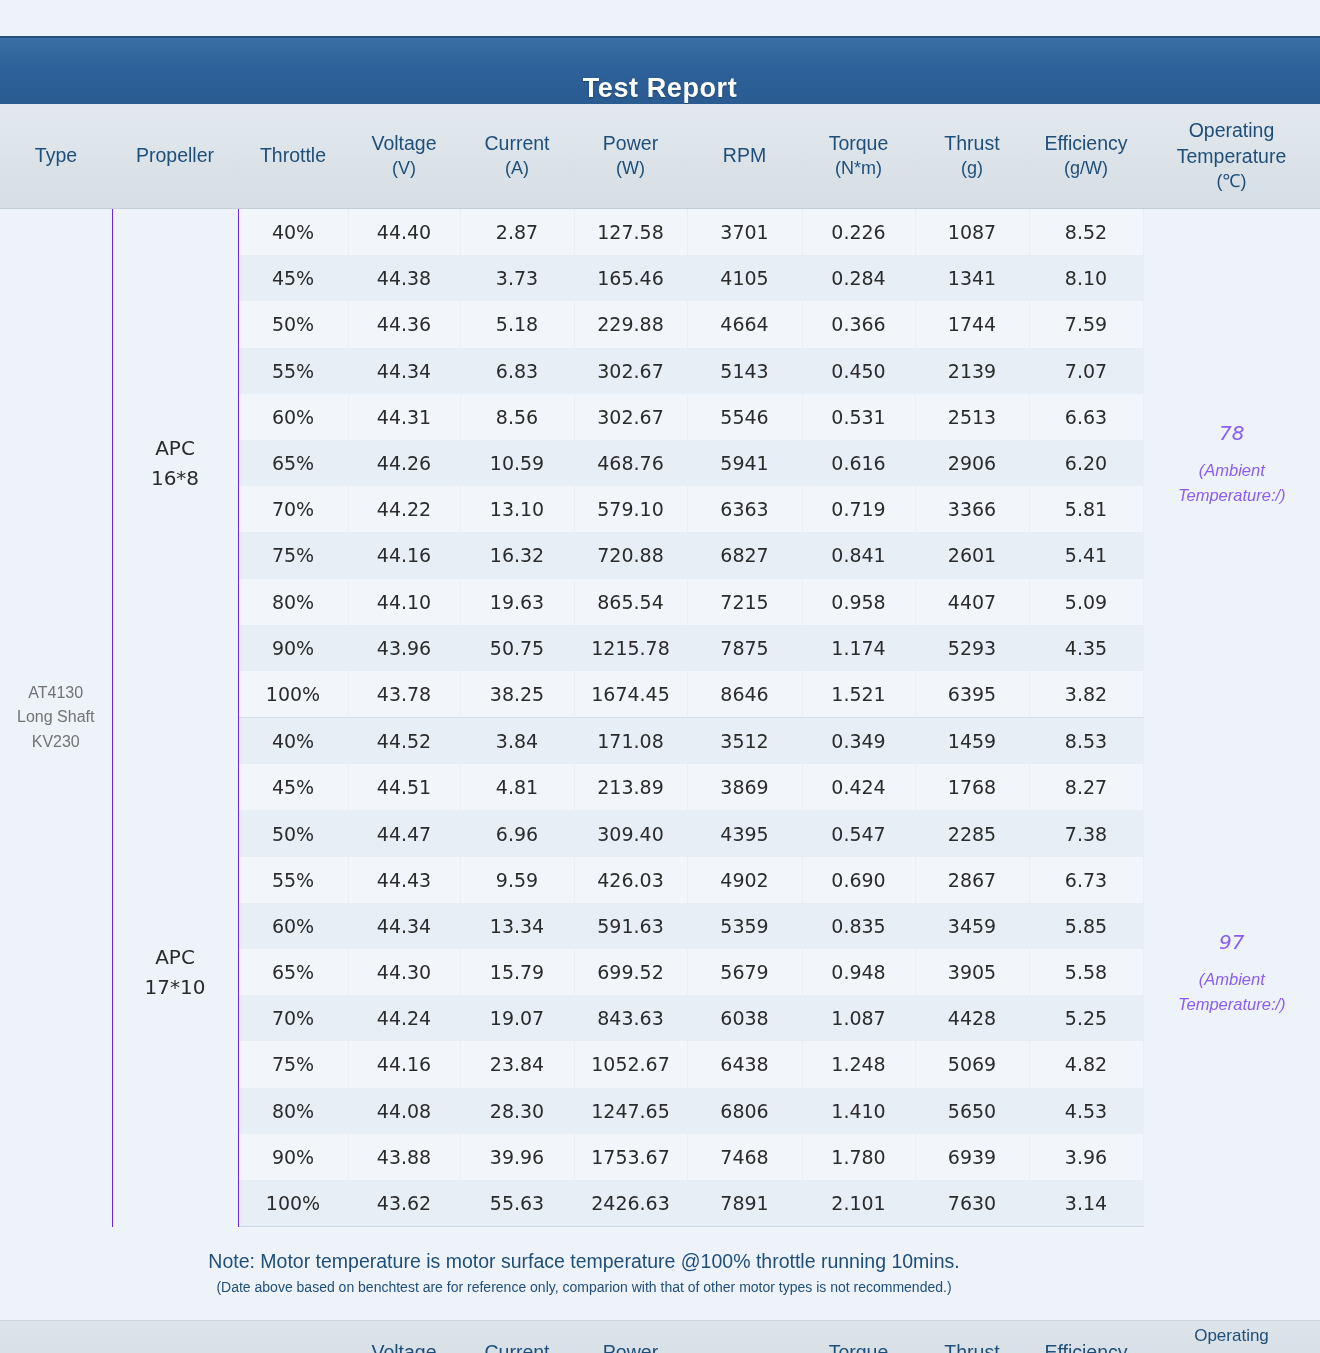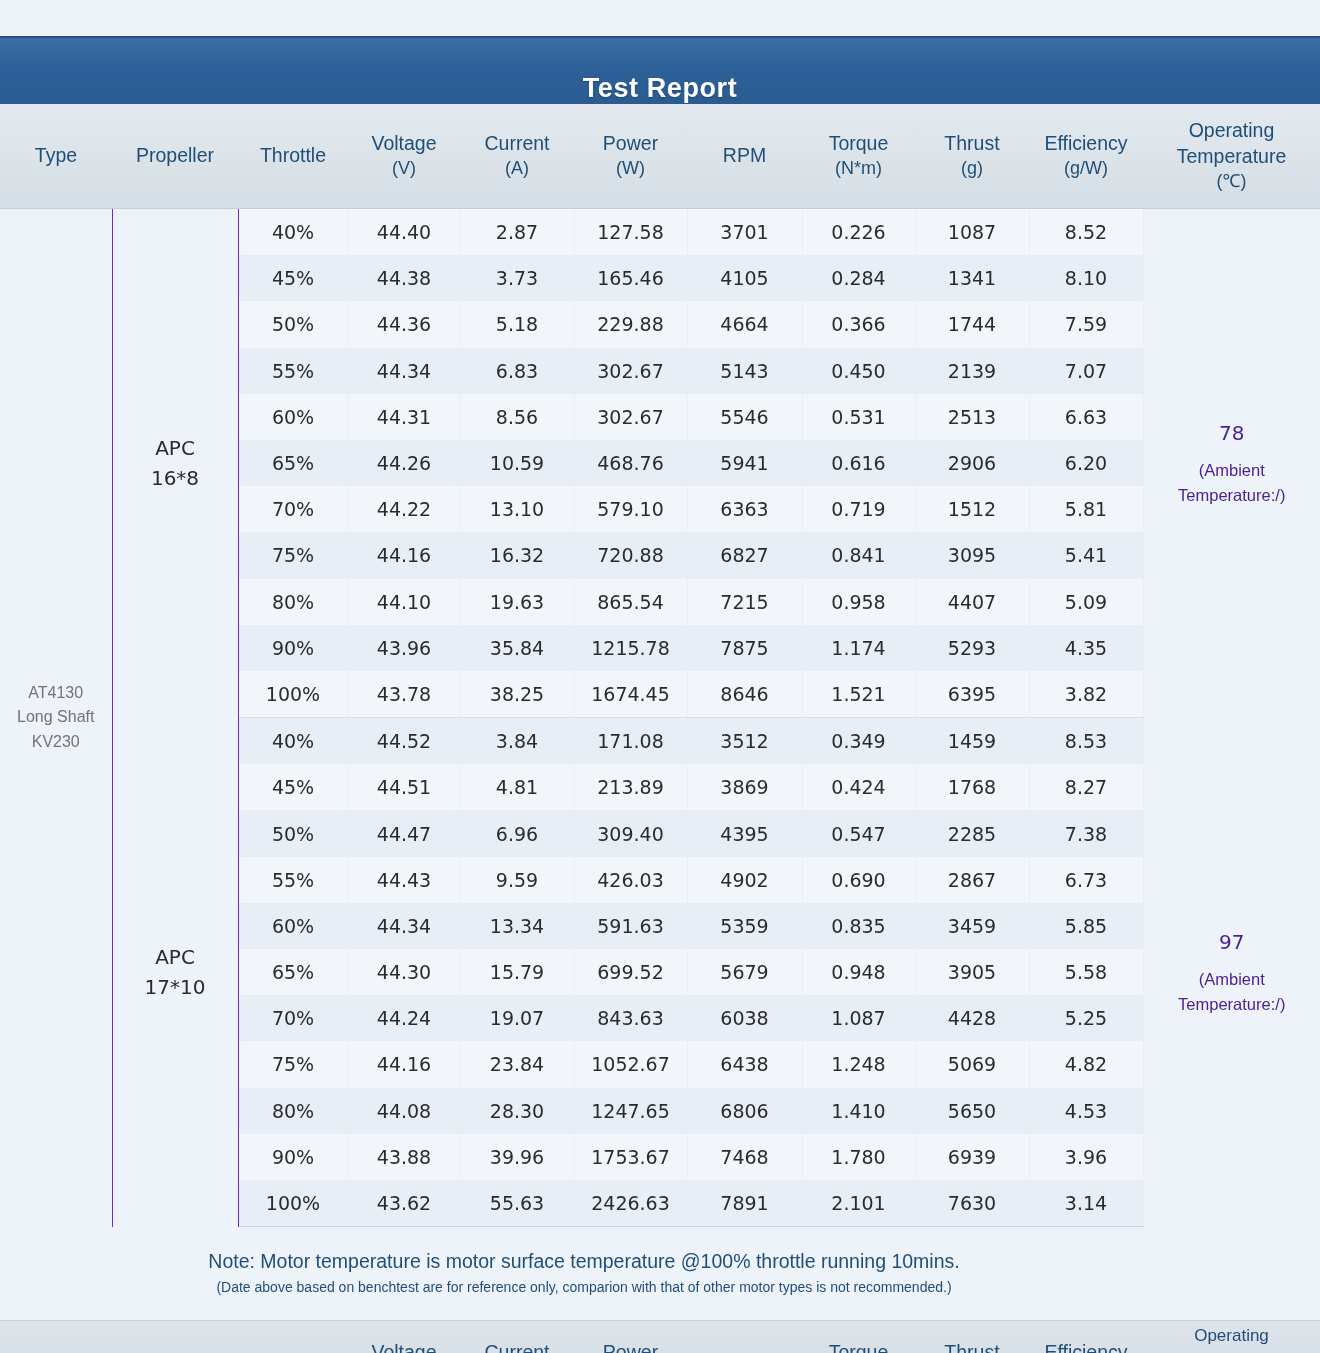--- a/index.html
+++ b/index.html
@@ -96,25 +96,26 @@
     font-family: "Liberation Sans", sans-serif;
     border-left: none;
   }
   td.c-prop {
     color: #2b2b2b;
     font-size: 20px;
     line-height: 1.5;
     font-family: "DejaVu Sans", sans-serif;
   }
   td.c-temp {
-    color: #4c1d95;
+    color: #8b5cf6;
     font-size: 20px;
     line-height: 1.45;
     font-family: "DejaVu Sans", sans-serif;
     border-right: none;
+    font-style: italic;
   }
   td.c-temp .amb {
     display: block;
     font-size: 16.5px;
     line-height: 1.5;
     margin-top: 10px;
     font-family: "Liberation Sans", sans-serif;
   }
   td.c-temp .amb-l { display: block; }
 
@@ -304,47 +305,47 @@
           <td>2906</td>
           <td>6.20</td>
         </tr>
         <tr class="bodyrow odd">
           <td>70%</td>
           <td>44.22</td>
           <td>13.10</td>
           <td>579.10</td>
           <td>6363</td>
           <td>0.719</td>
-          <td>1512</td>
+          <td>3366</td>
           <td>5.81</td>
         </tr>
         <tr class="bodyrow even">
           <td>75%</td>
           <td>44.16</td>
           <td>16.32</td>
           <td>720.88</td>
           <td>6827</td>
           <td>0.841</td>
-          <td>3095</td>
+          <td>2601</td>
           <td>5.41</td>
         </tr>
         <tr class="bodyrow odd">
           <td>80%</td>
           <td>44.10</td>
           <td>19.63</td>
           <td>865.54</td>
           <td>7215</td>
           <td>0.958</td>
           <td>4407</td>
           <td>5.09</td>
         </tr>
         <tr class="bodyrow even">
           <td>90%</td>
           <td>43.96</td>
-          <td>35.84</td>
+          <td>50.75</td>
           <td>1215.78</td>
           <td>7875</td>
           <td>1.174</td>
           <td>5293</td>
           <td>4.35</td>
         </tr>
         <tr class="bodyrow odd block-end">
           <td>100%</td>
           <td>43.78</td>
           <td>38.25</td>

